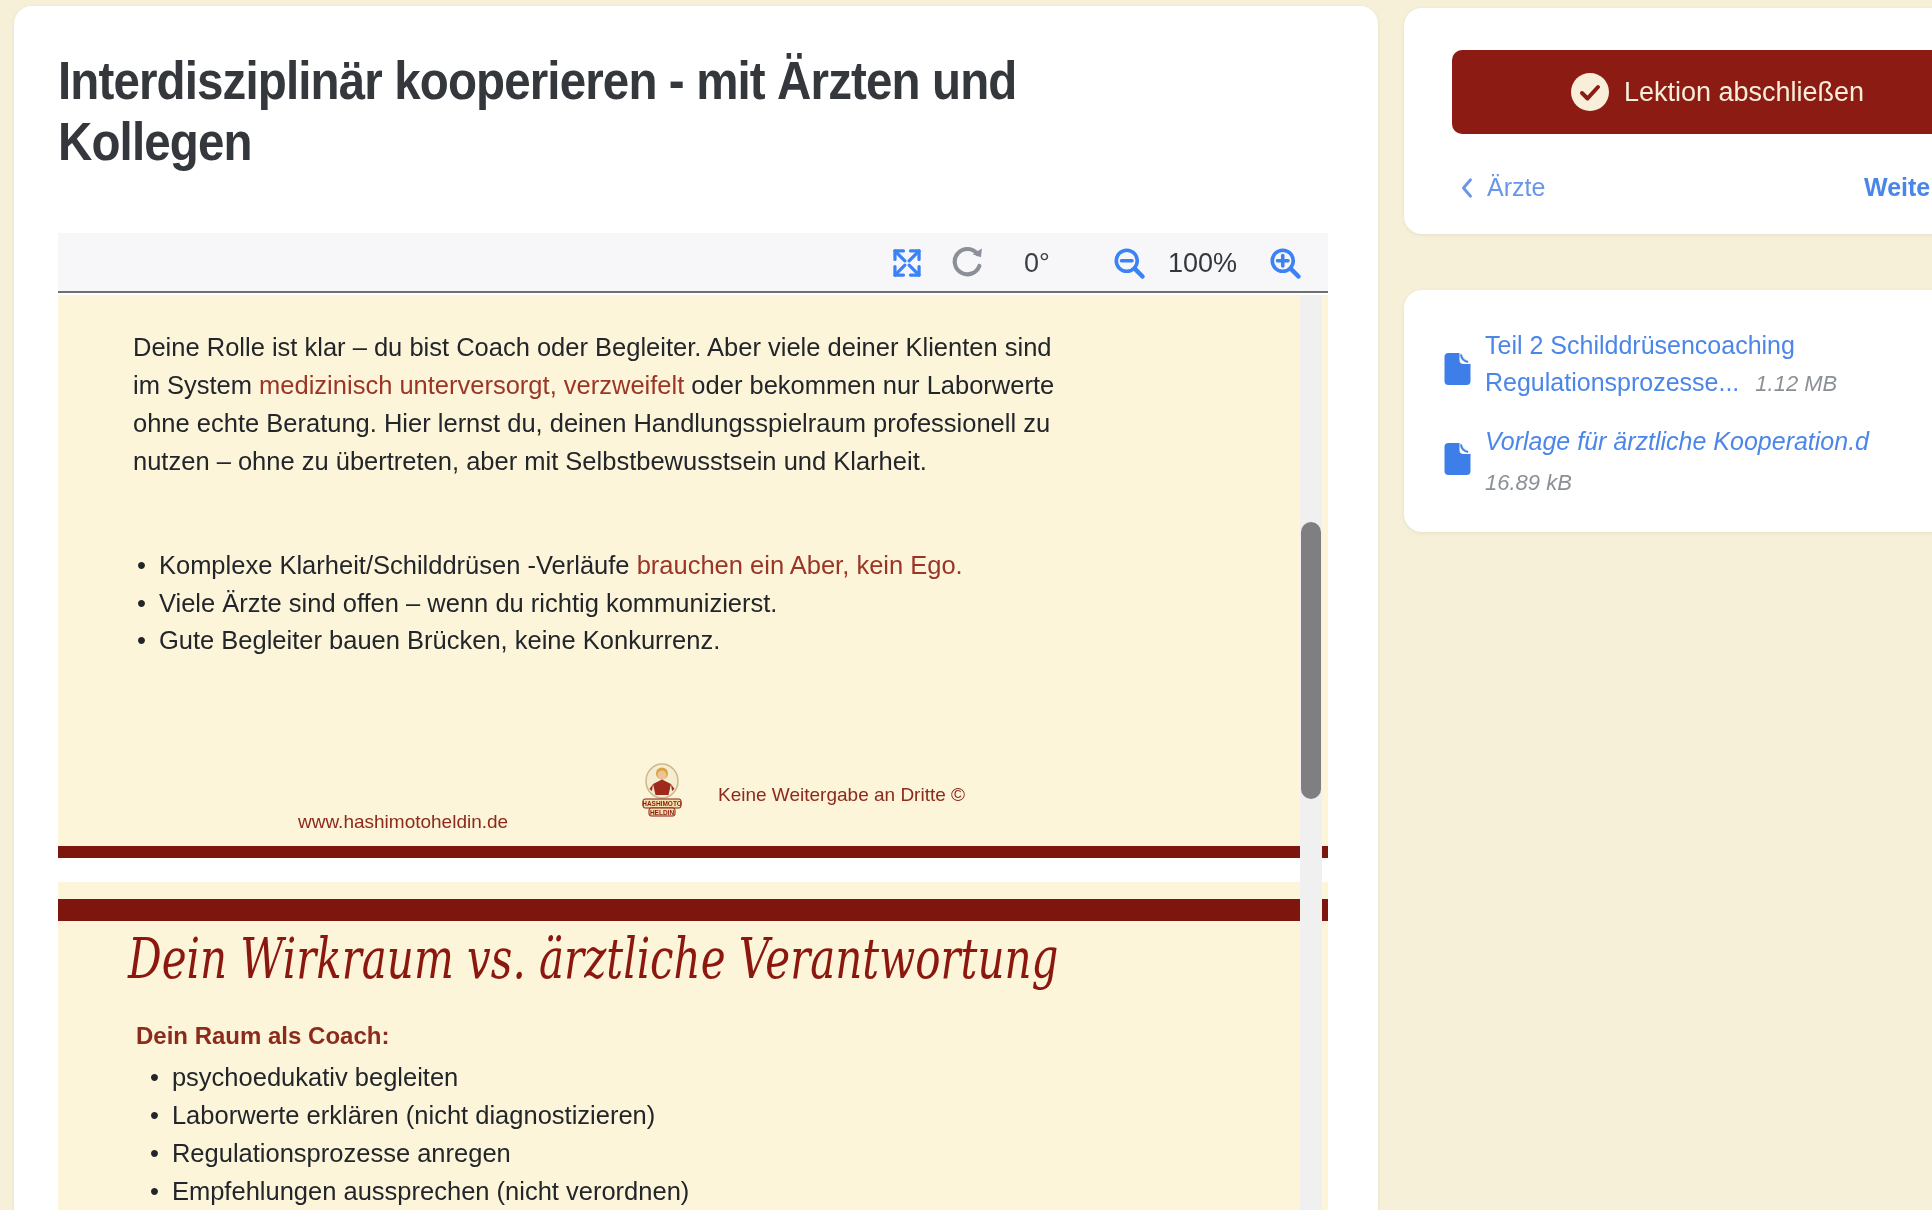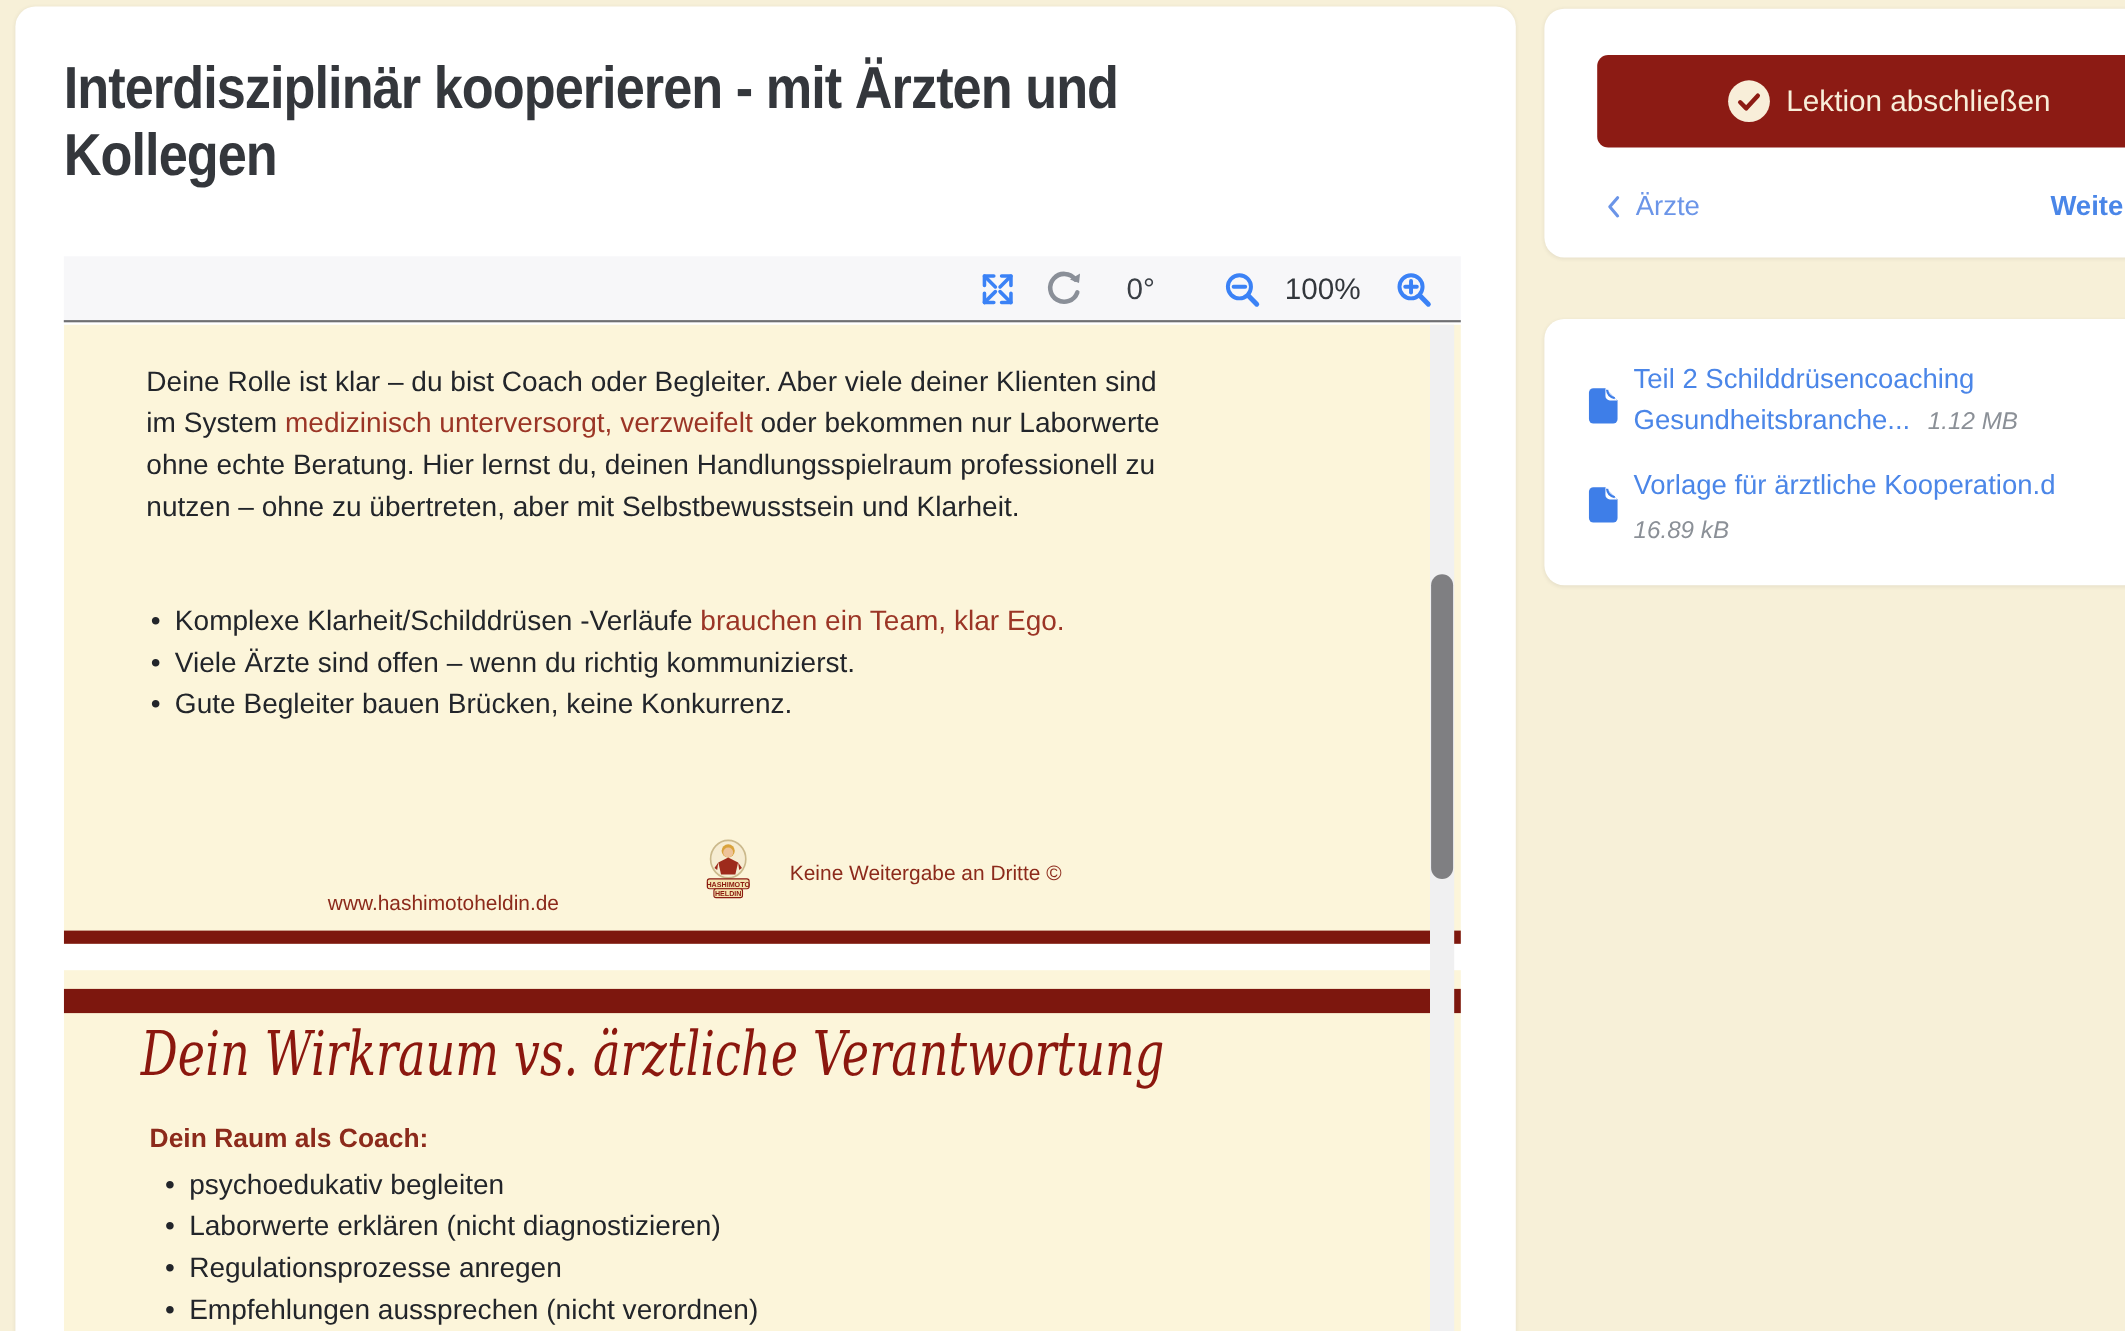--- a/index.html
+++ b/index.html
@@ -81,21 +81,21 @@
     position:absolute; left:460px; top:165px; white-space:nowrap;
     color:#4a86e8; font-size:25px; font-weight:600; text-decoration:none; cursor:pointer;
   }
   .att-icon { position:absolute; cursor:pointer; }
   .att-line { position:absolute; font-size:25px; line-height:30px; white-space:nowrap; }
   .att-name { color:var(--link_blue,#4b86e8); text-decoration:none; cursor:pointer; }
   .att-size { font-size:22px; font-style:italic; color:var(--size_gray,#8b9097); }
   .a1-l1 { left:81px; top:40px; }
   .a1-l2 { left:81px; top:77px; }
   .a1-ic { left:38px; top:62px; }
-  .a2-l1 { left:81px; top:136px; }
+  .a2-l1 { left:81px; top:136px;font-style:italic; }
   .a2-ic { left:38px; top:152px; }
   .a2-l2 { left:81px; top:176px; }
   .a1-l2 .att-size { margin-left:16px; }
 </style>
 </head>
 <body>
 
 <div class="card main-card">
   <h1 class="page-title">Interdisziplinär kooperieren - mit Ärzten und Kollegen</h1>
 
@@ -141,21 +141,21 @@
     <div class="pdf-content">
 
       <div class="slide slide1">
         <div class="para">
           <div><span>Deine Rolle ist klar – du bist Coach oder Begleiter. Aber viele deiner Klienten sind</span><span class="red"></span><span></span></div>
           <div><span>im System </span><span class="red">medizinisch unterversorgt, verzweifelt</span><span> oder bekommen nur Laborwerte</span></div>
           <div><span>ohne echte Beratung. Hier lernst du, deinen Handlungsspielraum professionell zu</span><span class="red"></span><span></span></div>
           <div><span>nutzen – ohne zu übertreten, aber mit Selbstbewusstsein und Klarheit.</span><span class="red"></span><span></span></div>
         </div>
         <ul class="bullets bullets1">
-          <li><span>Komplexe Klarheit/Schilddrüsen -Verläufe </span><span class="red">brauchen ein Team, klar Ego.</span></li>
+          <li><span>Komplexe Klarheit/Schilddrüsen -Verläufe </span><span class="red">brauchen ein Aber, kein Ego.</span></li>
           <li><span>Viele Ärzte sind offen – wenn du richtig kommunizierst.</span><span class="red"></span></li>
           <li><span>Gute Begleiter bauen Brücken, keine Konkurrenz.</span><span class="red"></span></li>
         </ul>
         <span class="footer-site">www.hashimotoheldin.de</span>
         <span class="footer-logo">
           <svg width="44" height="56" viewBox="0 0 44 56">
             <ellipse cx="22" cy="19" rx="16" ry="17" fill="#f6ecd2" stroke="#cbb98c" stroke-width="1.5"></ellipse>
             <circle cx="22" cy="11.5" r="6" fill="#d9a33c"></circle>
             <circle cx="22" cy="13" r="4.5" fill="#eec39a"></circle>
             <path d="M22 17.5 L13 22 L15.5 33 H28.5 L31 22 Z" fill="#9e2a1c"></path>
@@ -214,21 +214,21 @@
 <div class="card side-card2">
   <span class="att-icon a1-ic">
     <svg width="31" height="34" viewBox="0 0 30 34">
       <path d="M6 1 H17 L28 12 V29 a4 4 0 0 1 -4 4 H6 a4 4 0 0 1 -4 -4 V5 a4 4 0 0 1 4 -4 Z" fill="#3e7ee8"></path>
       <path d="M17 1 L28 12 H21 a4 4 0 0 1 -4 -4 Z" fill="#ffffff"></path>
       <path d="M18.5 2.5 q0.5 6 7 7.5" fill="none" stroke="#3e7ee8" stroke-width="2"></path>
     </svg>
   </span>
   <div class="att-line a1-l1"><a class="att-name">Teil 2 Schilddrüsencoaching</a></div>
   <div class="att-line a1-l2">
-    <a class="att-name">Gesundheitsbranche...</a><span class="att-size">1.12 MB</span>
+    <a class="att-name">Regulationsprozesse...</a><span class="att-size">1.12 MB</span>
   </div>
 
   <div class="att-line a2-l1"><a class="att-name">Vorlage für ärztliche Kooperation.d</a></div>
   <span class="att-icon a2-ic">
     <svg width="31" height="34" viewBox="0 0 30 34">
       <path d="M6 1 H17 L28 12 V29 a4 4 0 0 1 -4 4 H6 a4 4 0 0 1 -4 -4 V5 a4 4 0 0 1 4 -4 Z" fill="#3e7ee8"></path>
       <path d="M17 1 L28 12 H21 a4 4 0 0 1 -4 -4 Z" fill="#ffffff"></path>
       <path d="M18.5 2.5 q0.5 6 7 7.5" fill="none" stroke="#3e7ee8" stroke-width="2"></path>
     </svg>
   </span>

